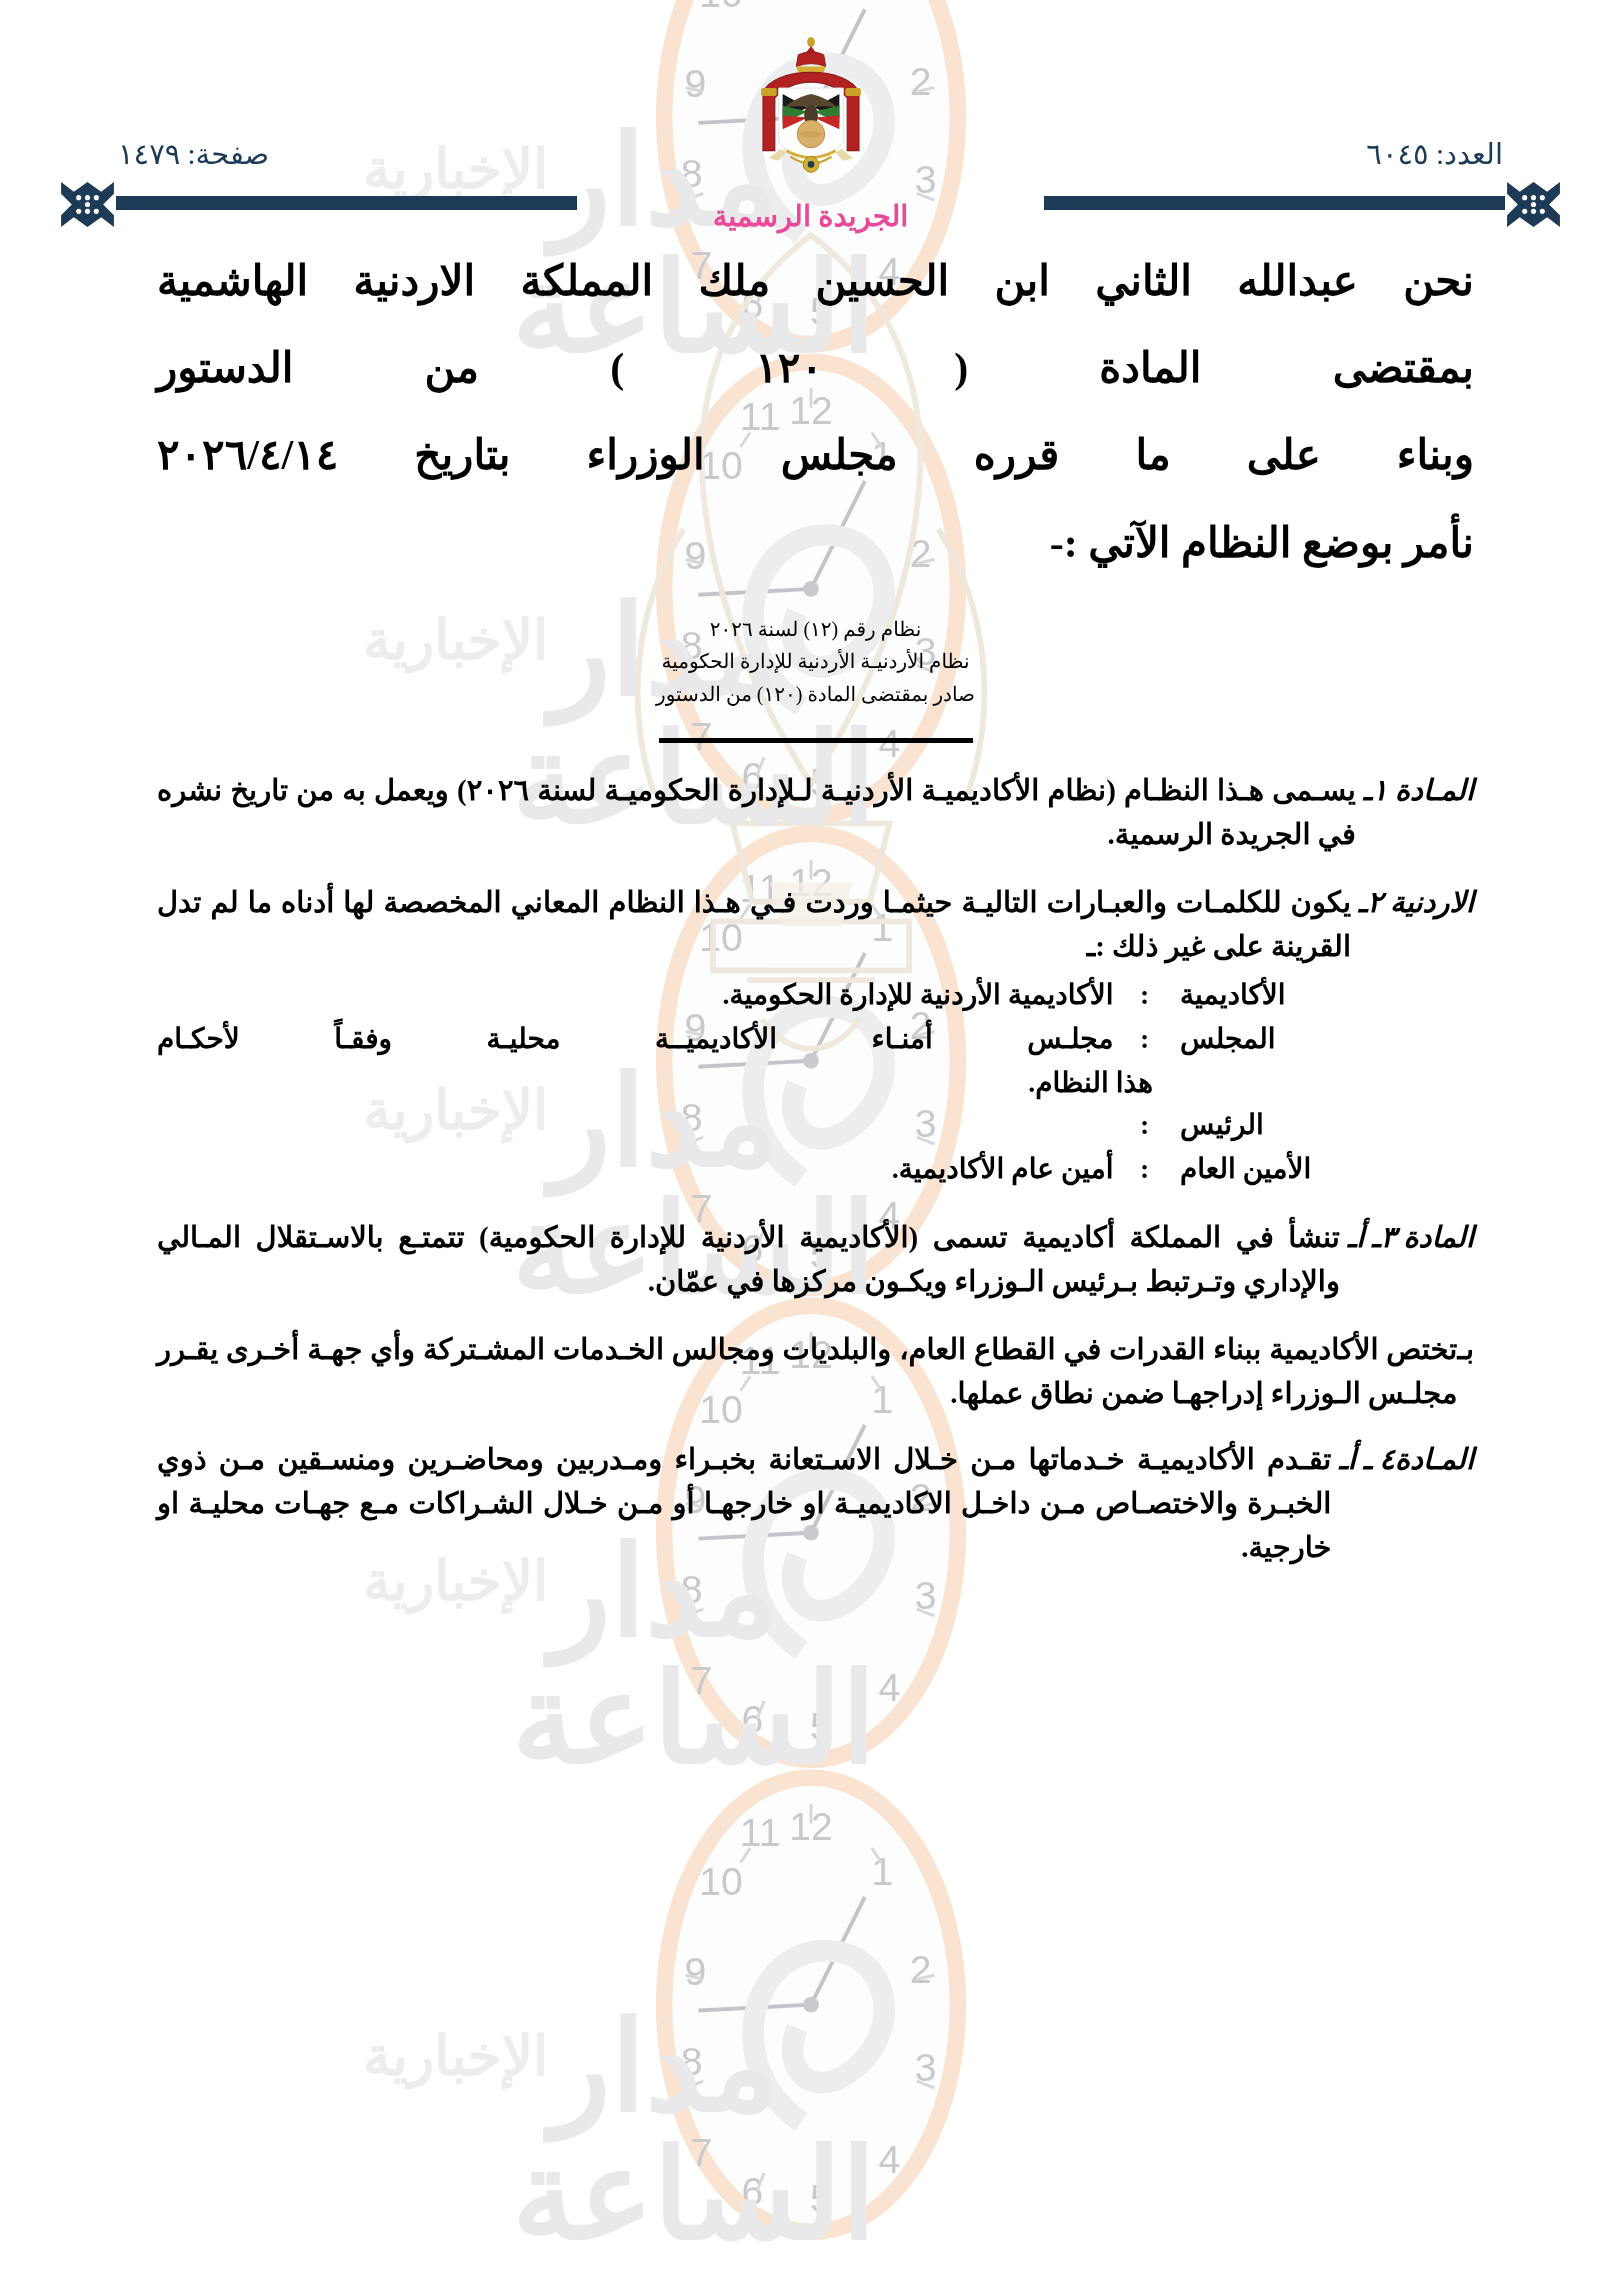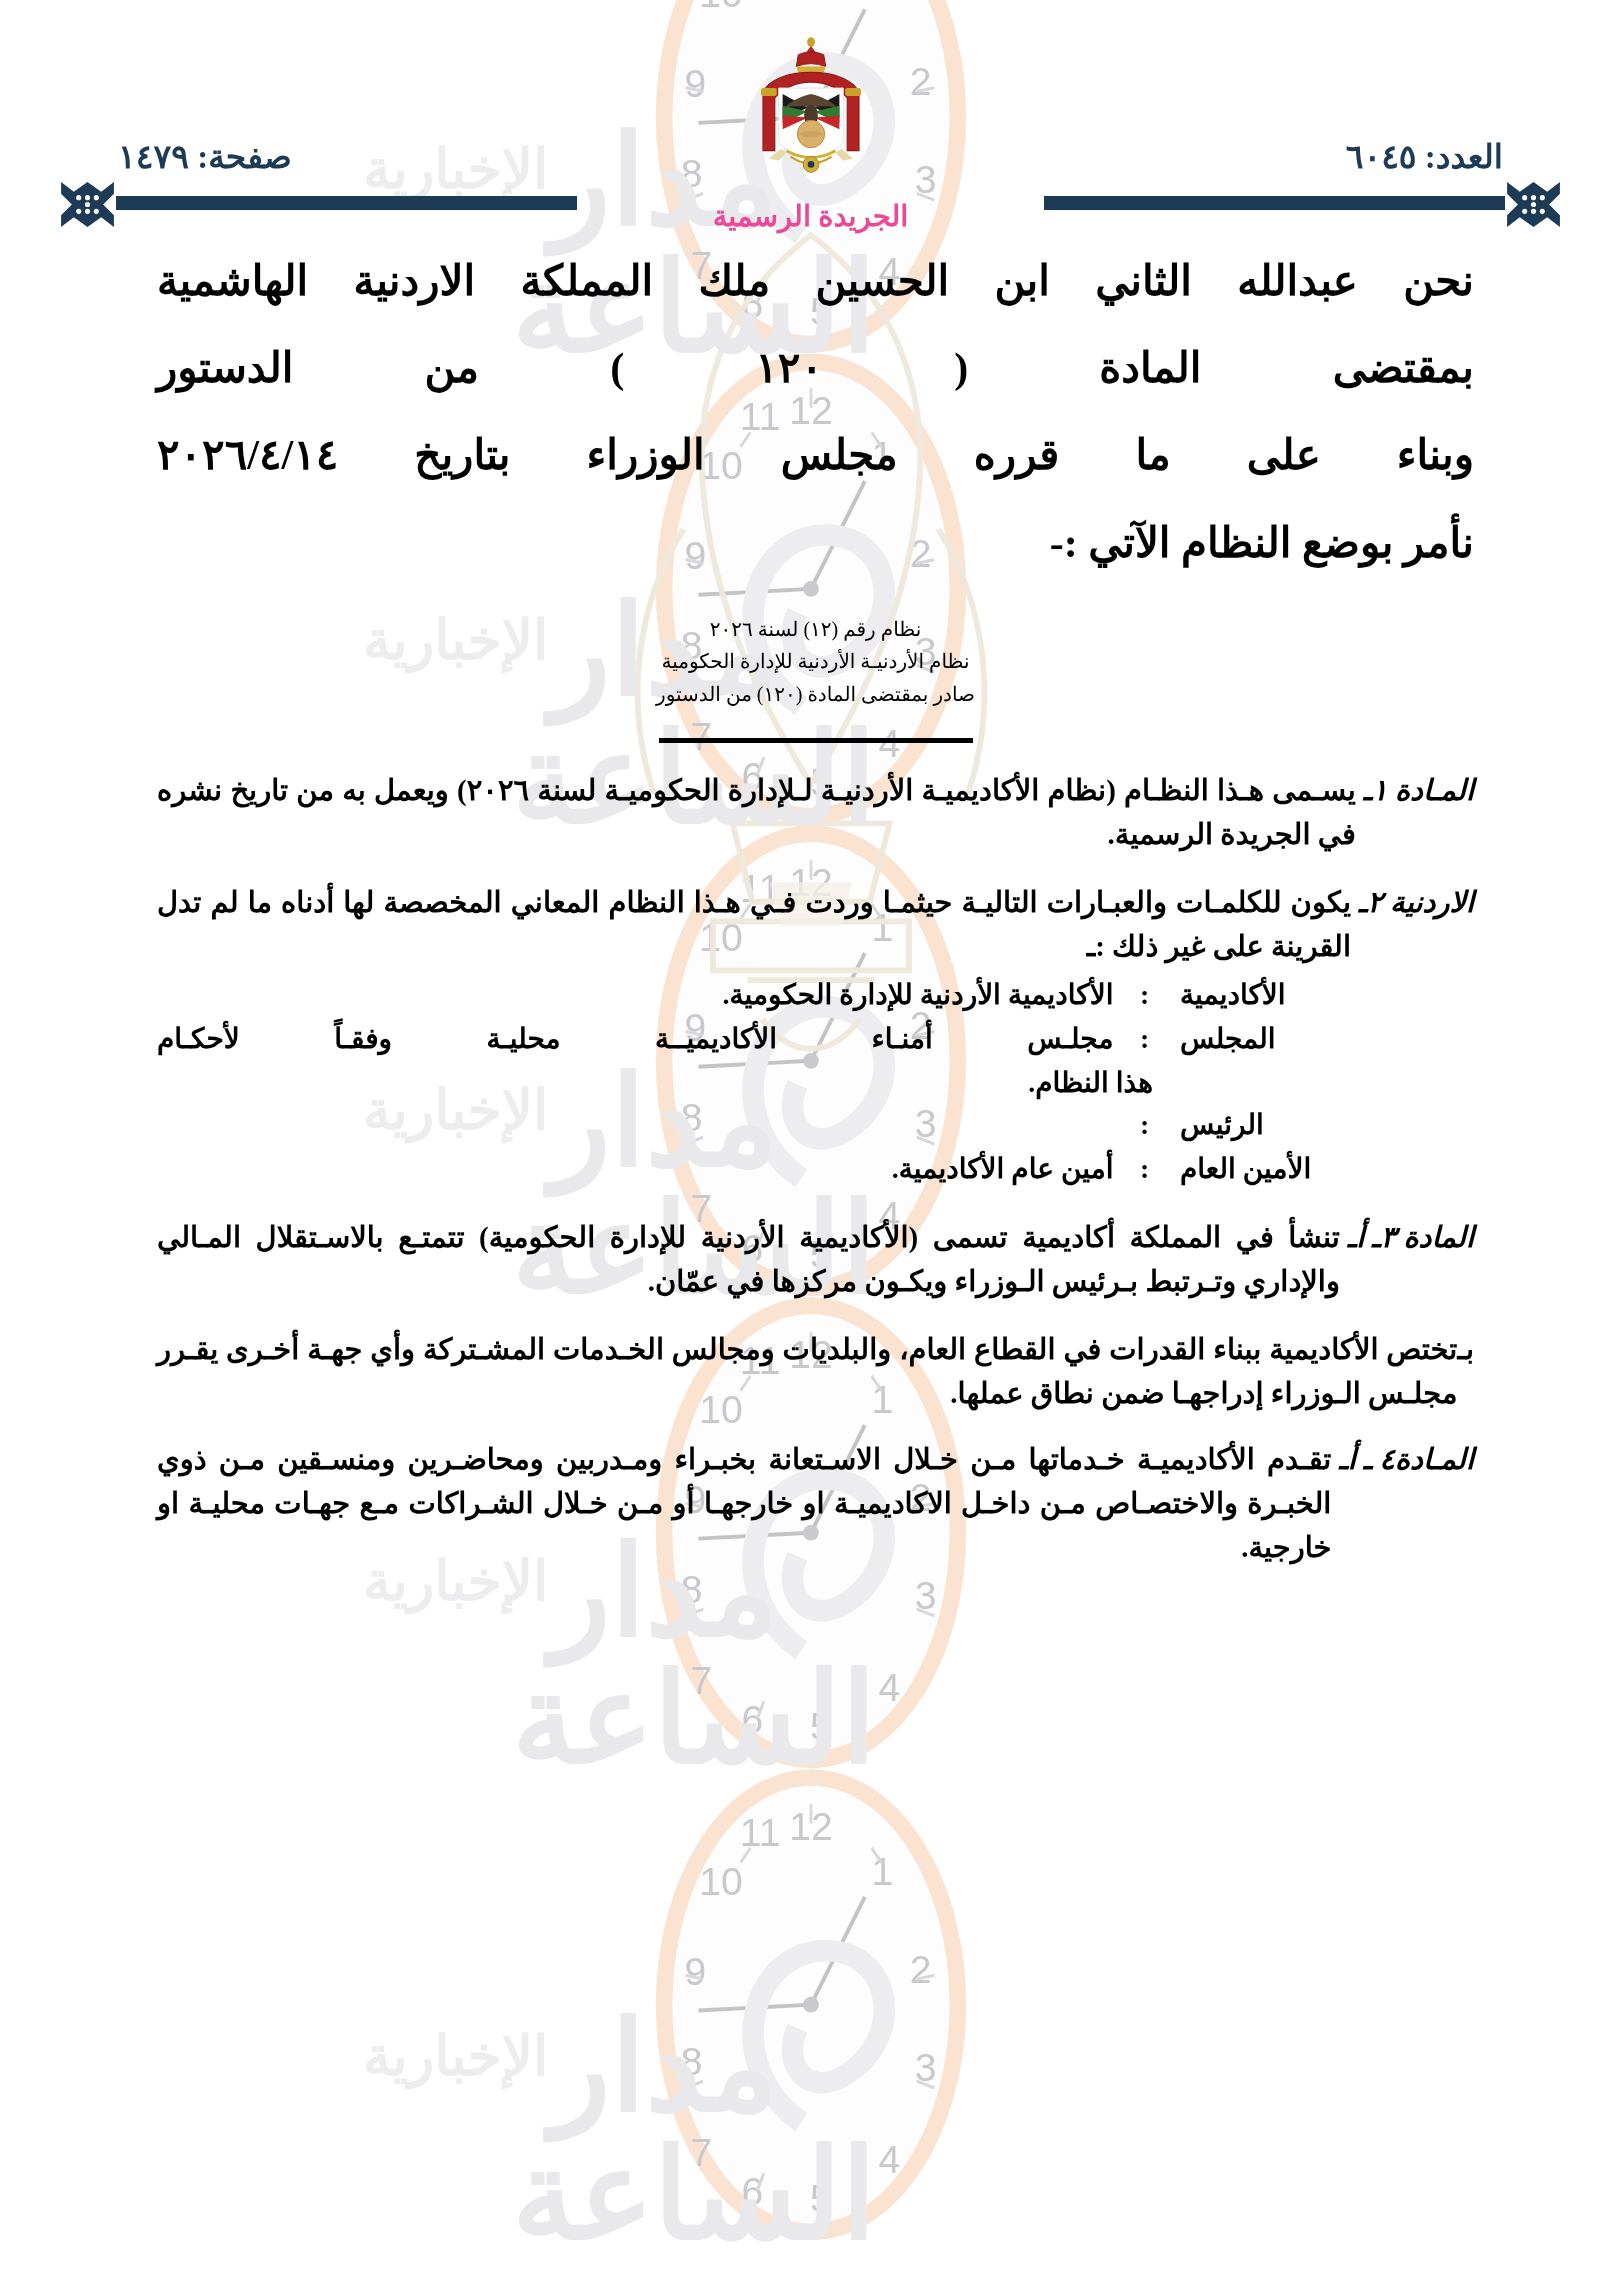--- a/index.html
+++ b/index.html
@@ -87,22 +87,22 @@
     width: 53px;
     height: 45px;
   }
   .knot-right { right: 61px; }
   .knot-left  { left: 61px; }
 
   .hdr-label {
     position: absolute;
     top: 137px;
     font-family: "Liberation Serif", serif;
-    font-weight: 700;
-    font-size: 33px;
+    font-weight: 400;
+    font-size: 29px;
     color: #1d3b56;
     white-space: nowrap;
   }
   .hdr-issue { right: 118px; }
   .hdr-page  { left: 118px; }
 
   
   .content {
     position: relative;
     z-index: 3;

